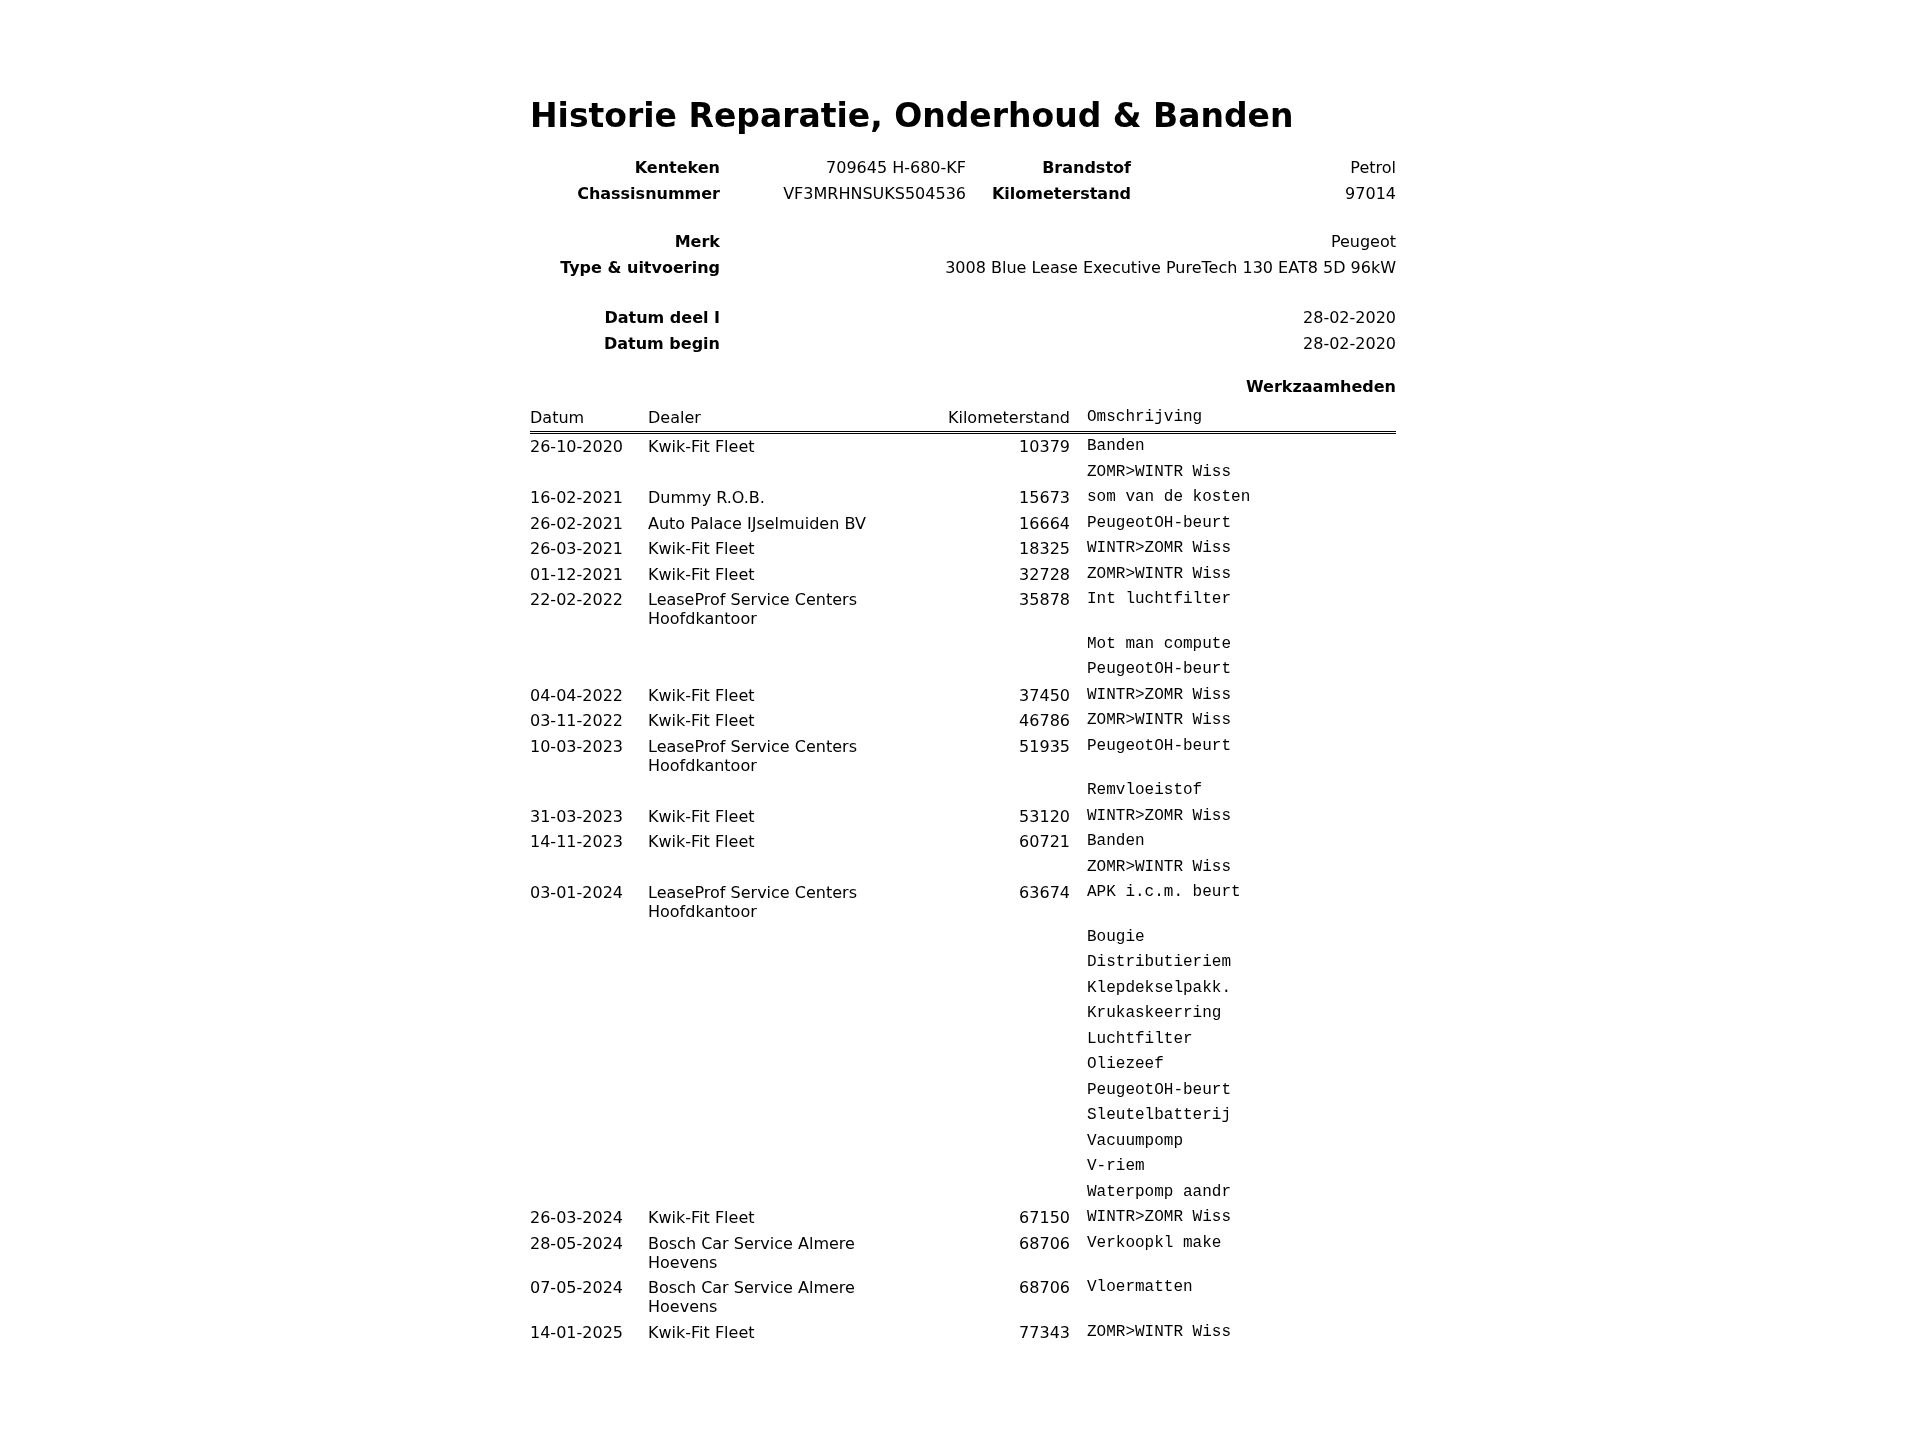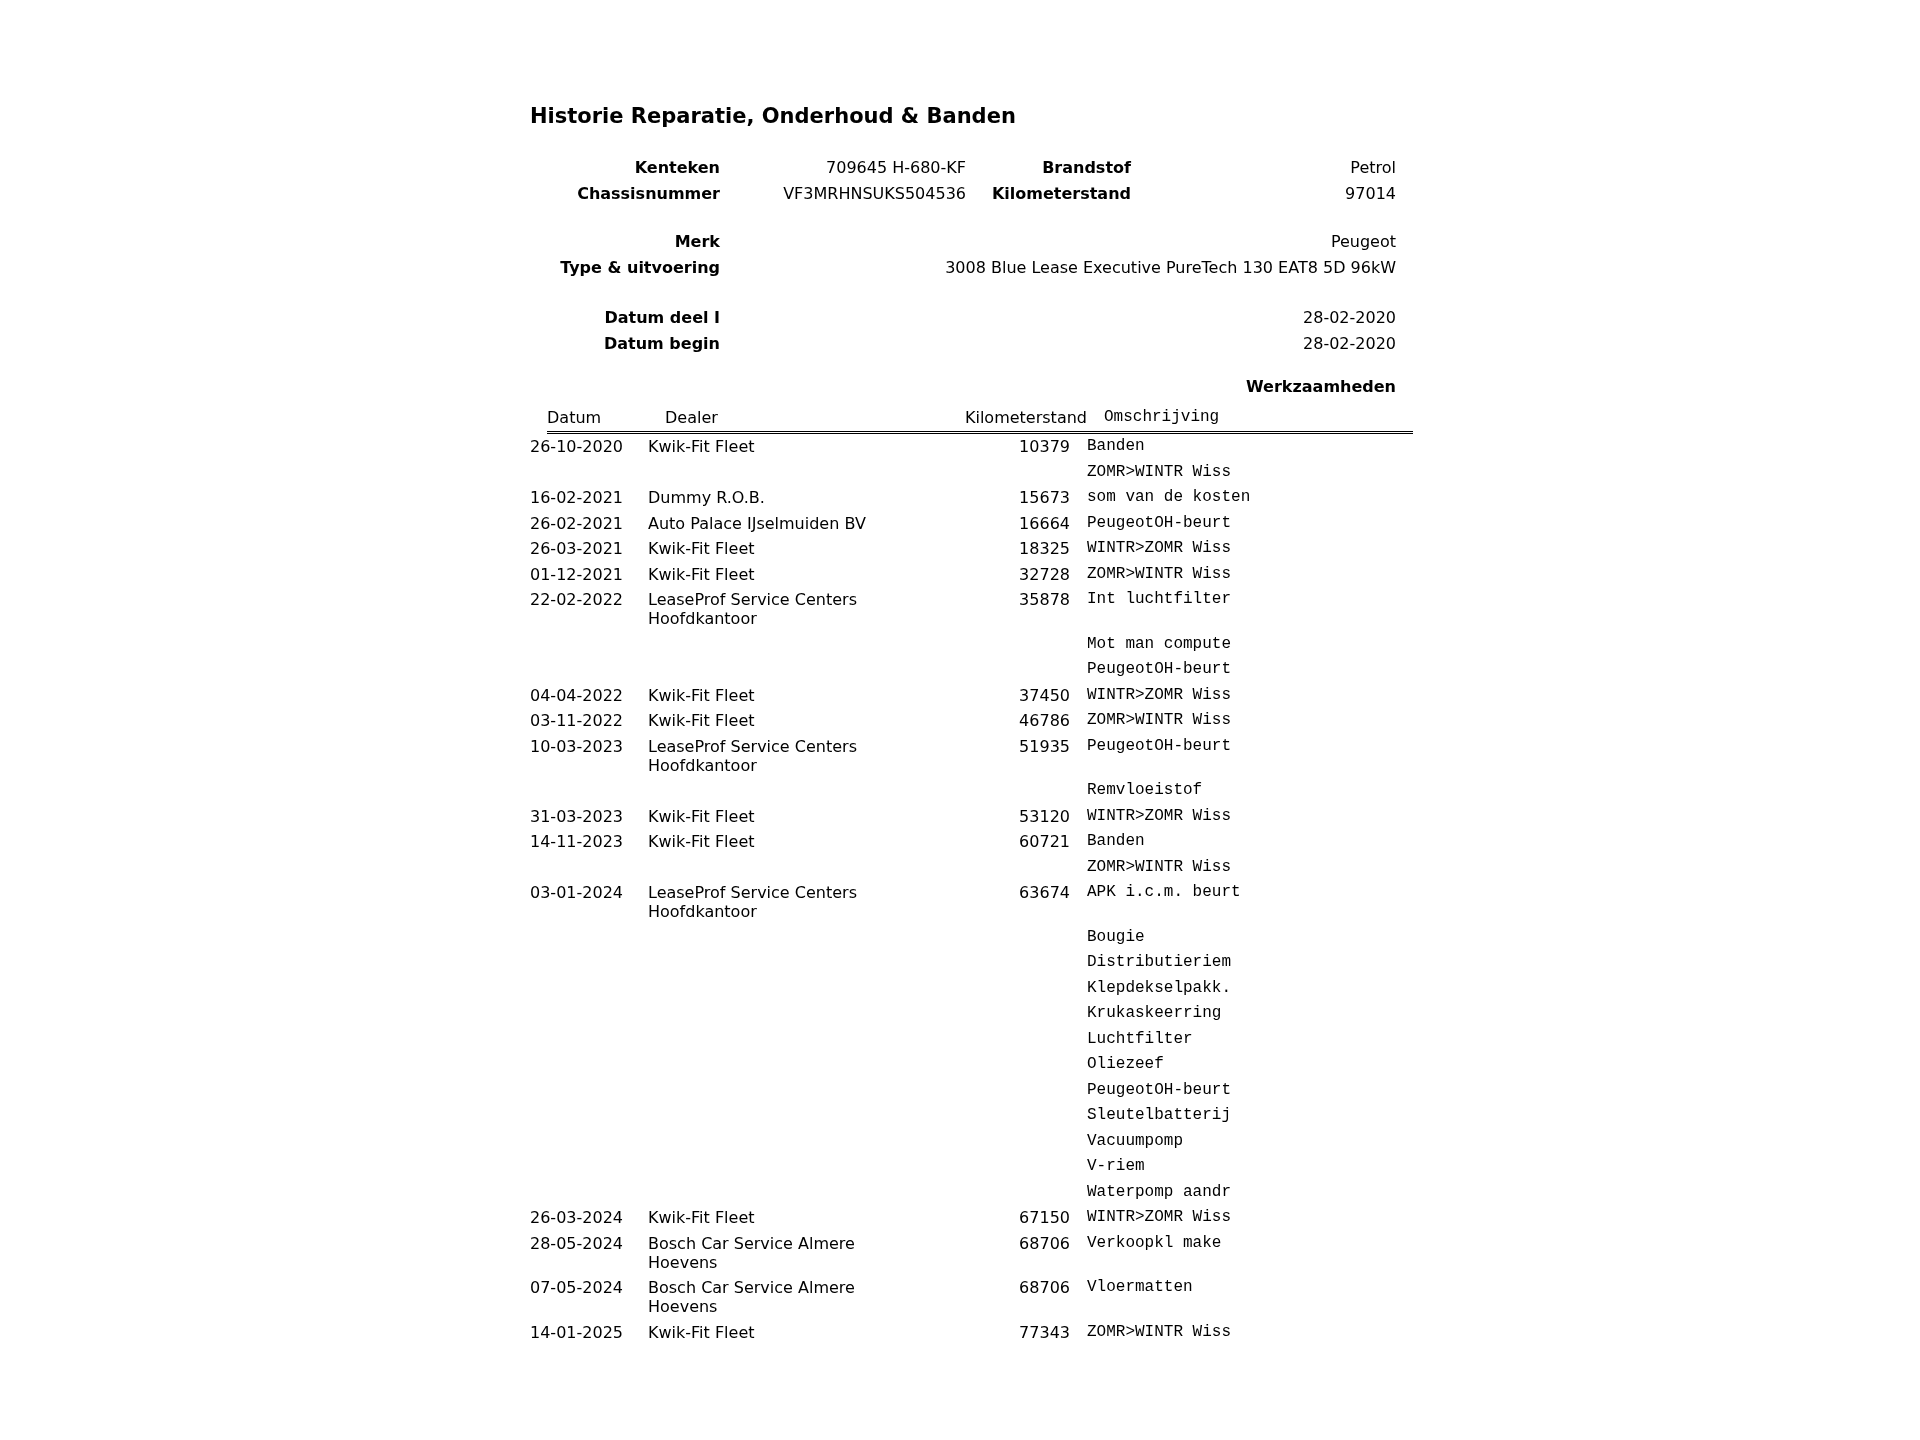--- a/index.html
+++ b/index.html
@@ -24,21 +24,21 @@
   .content {
     position: absolute;
     left: 530px;
     top: 0;
     width: 866px;
   }
   .doc-title {
     position: absolute;
     top: 101px;
     left: 0;
-    font-size: 21px;
+    font-size: 33px;
     font-weight: bold;
     line-height: 30px;
     white-space: nowrap;
   }
   .info-block {
     position: absolute;
     left: 0;
     width: 100%;
     text-align: right;
   }
@@ -55,21 +55,21 @@
   #info-vehicle   { top: 155px; }
   #info-brand     { top: 229px; }
   #info-dates     { top: 305px; }
   #section-title  { top: 374px; font-weight: bold; line-height: 26px; }
   .label { font-weight: bold; }
   .value { font-weight: normal; white-space: nowrap; }
 
   #table-head {
     position: absolute;
     top: 408px;
-    left: 17px;
+    left: 0;
     width: 866px;
     display: grid;
     grid-template-columns: 118px 280px 142px auto;
     line-height: 19px;
     padding-bottom: 4px;
     border-bottom: 3px double #000000;
   }
   #table-body {
     position: absolute;
     top: 437px;

